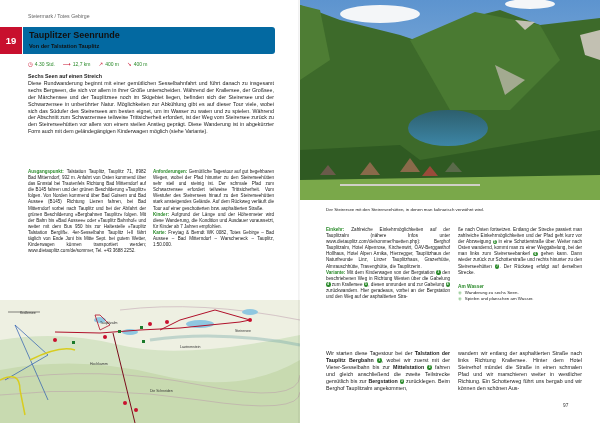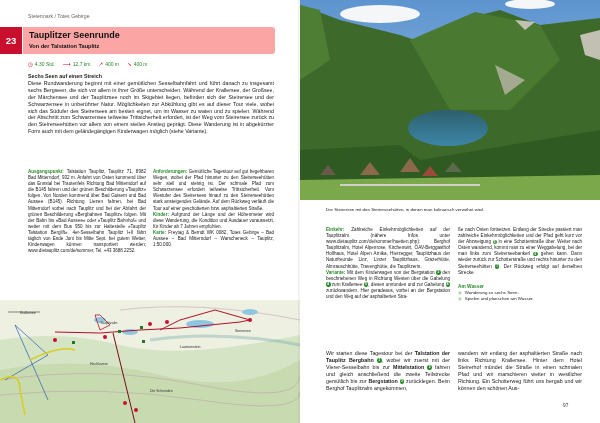--- a/index.html
+++ b/index.html
@@ -7,21 +7,21 @@
     width: 600px; height: 423px; overflow: hidden; background: #ffffff;
     font-family: "Liberation Sans", sans-serif; color: #1a1a1a; position: relative;
   }
   .spread { position: absolute; inset: 0; display: flex; }
   .page-left { position: relative; width: 300px; height: 423px; background: #fff; overflow: hidden; }
   .page-right { position: relative; width: 300px; height: 423px; background: #fff; overflow: hidden; }
   .gutter { position: absolute; left: 298px; top: 0; width: 4px; height: 423px; background: linear-gradient(90deg, rgba(0,0,0,0.06), rgba(0,0,0,0)); }
 
   .breadcrumb { position: absolute; left: 28px; top: 13px; font-size: 5.2px; color: #666; }
   .tour-number { position: absolute; left: 0; top: 27px; width: 22px; height: 27px; background: #c8102e; color: #fff; font-weight: bold; font-size: 9.5px; display: flex; align-items: center; justify-content: center; }
-  .title-box { position: absolute; left: 23px; top: 27px; width: 252px; height: 27px; background: #fca5a5; border-radius: 0 3px 3px 0; }
+  .title-box { position: absolute; left: 23px; top: 27px; width: 252px; height: 27px; background: #0369a1; border-radius: 0 3px 3px 0; }
   .title-main { position: absolute; left: 6px; top: 3px; font-size: 9px; font-weight: bold; color: #111; }
   .title-sub { position: absolute; left: 6px; top: 16px; font-size: 5.6px; font-weight: bold; color: #111; }
 
   .stats { position: absolute; left: 28px; top: 61px; display: flex; gap: 8px; font-size: 5px; color: #2a8a2a; align-items: center; }
   .stat { display: flex; align-items: center; gap: 2px; }
   .stat .ico { color: #c8102e; font-size: 5.5px; }
 
   .intro { position: absolute; left: 28px; top: 73px; width: 246px; font-size: 5.3px; line-height: 6.9px; text-align: justify; }
   .intro h3 { margin: 0; font-size: 5.3px; font-weight: bold; }
   .intro p { margin: 0; }
@@ -47,21 +47,21 @@
   .wp { display: inline-block; width: 4.5px; height: 4.5px; border-radius: 50%; background: #2a8a2a; color: #fff; font-size: 3.2px; line-height: 4.5px; text-align: center; vertical-align: middle; font-weight: bold; }
   .page-number { position: absolute; left: 563px; top: 403px; font-size: 4.8px; color: #333; }
 </style>
 </head>
 <body>
 
 <div class="spread">
 
   <div class="page-left">
     <div class="breadcrumb">Steiermark / Totes Gebirge</div>
-    <div class="tour-number">23</div>
+    <div class="tour-number">19</div>
     <div class="title-box">
       <div class="title-main">Tauplitzer Seenrunde</div>
       <div class="title-sub">Von der Talstation Tauplitz</div>
     </div>
 
     <div class="stats">
       <span class="stat">
         <span class="ico">◷</span>
         <span>4.30 Std.</span>
       </span>

